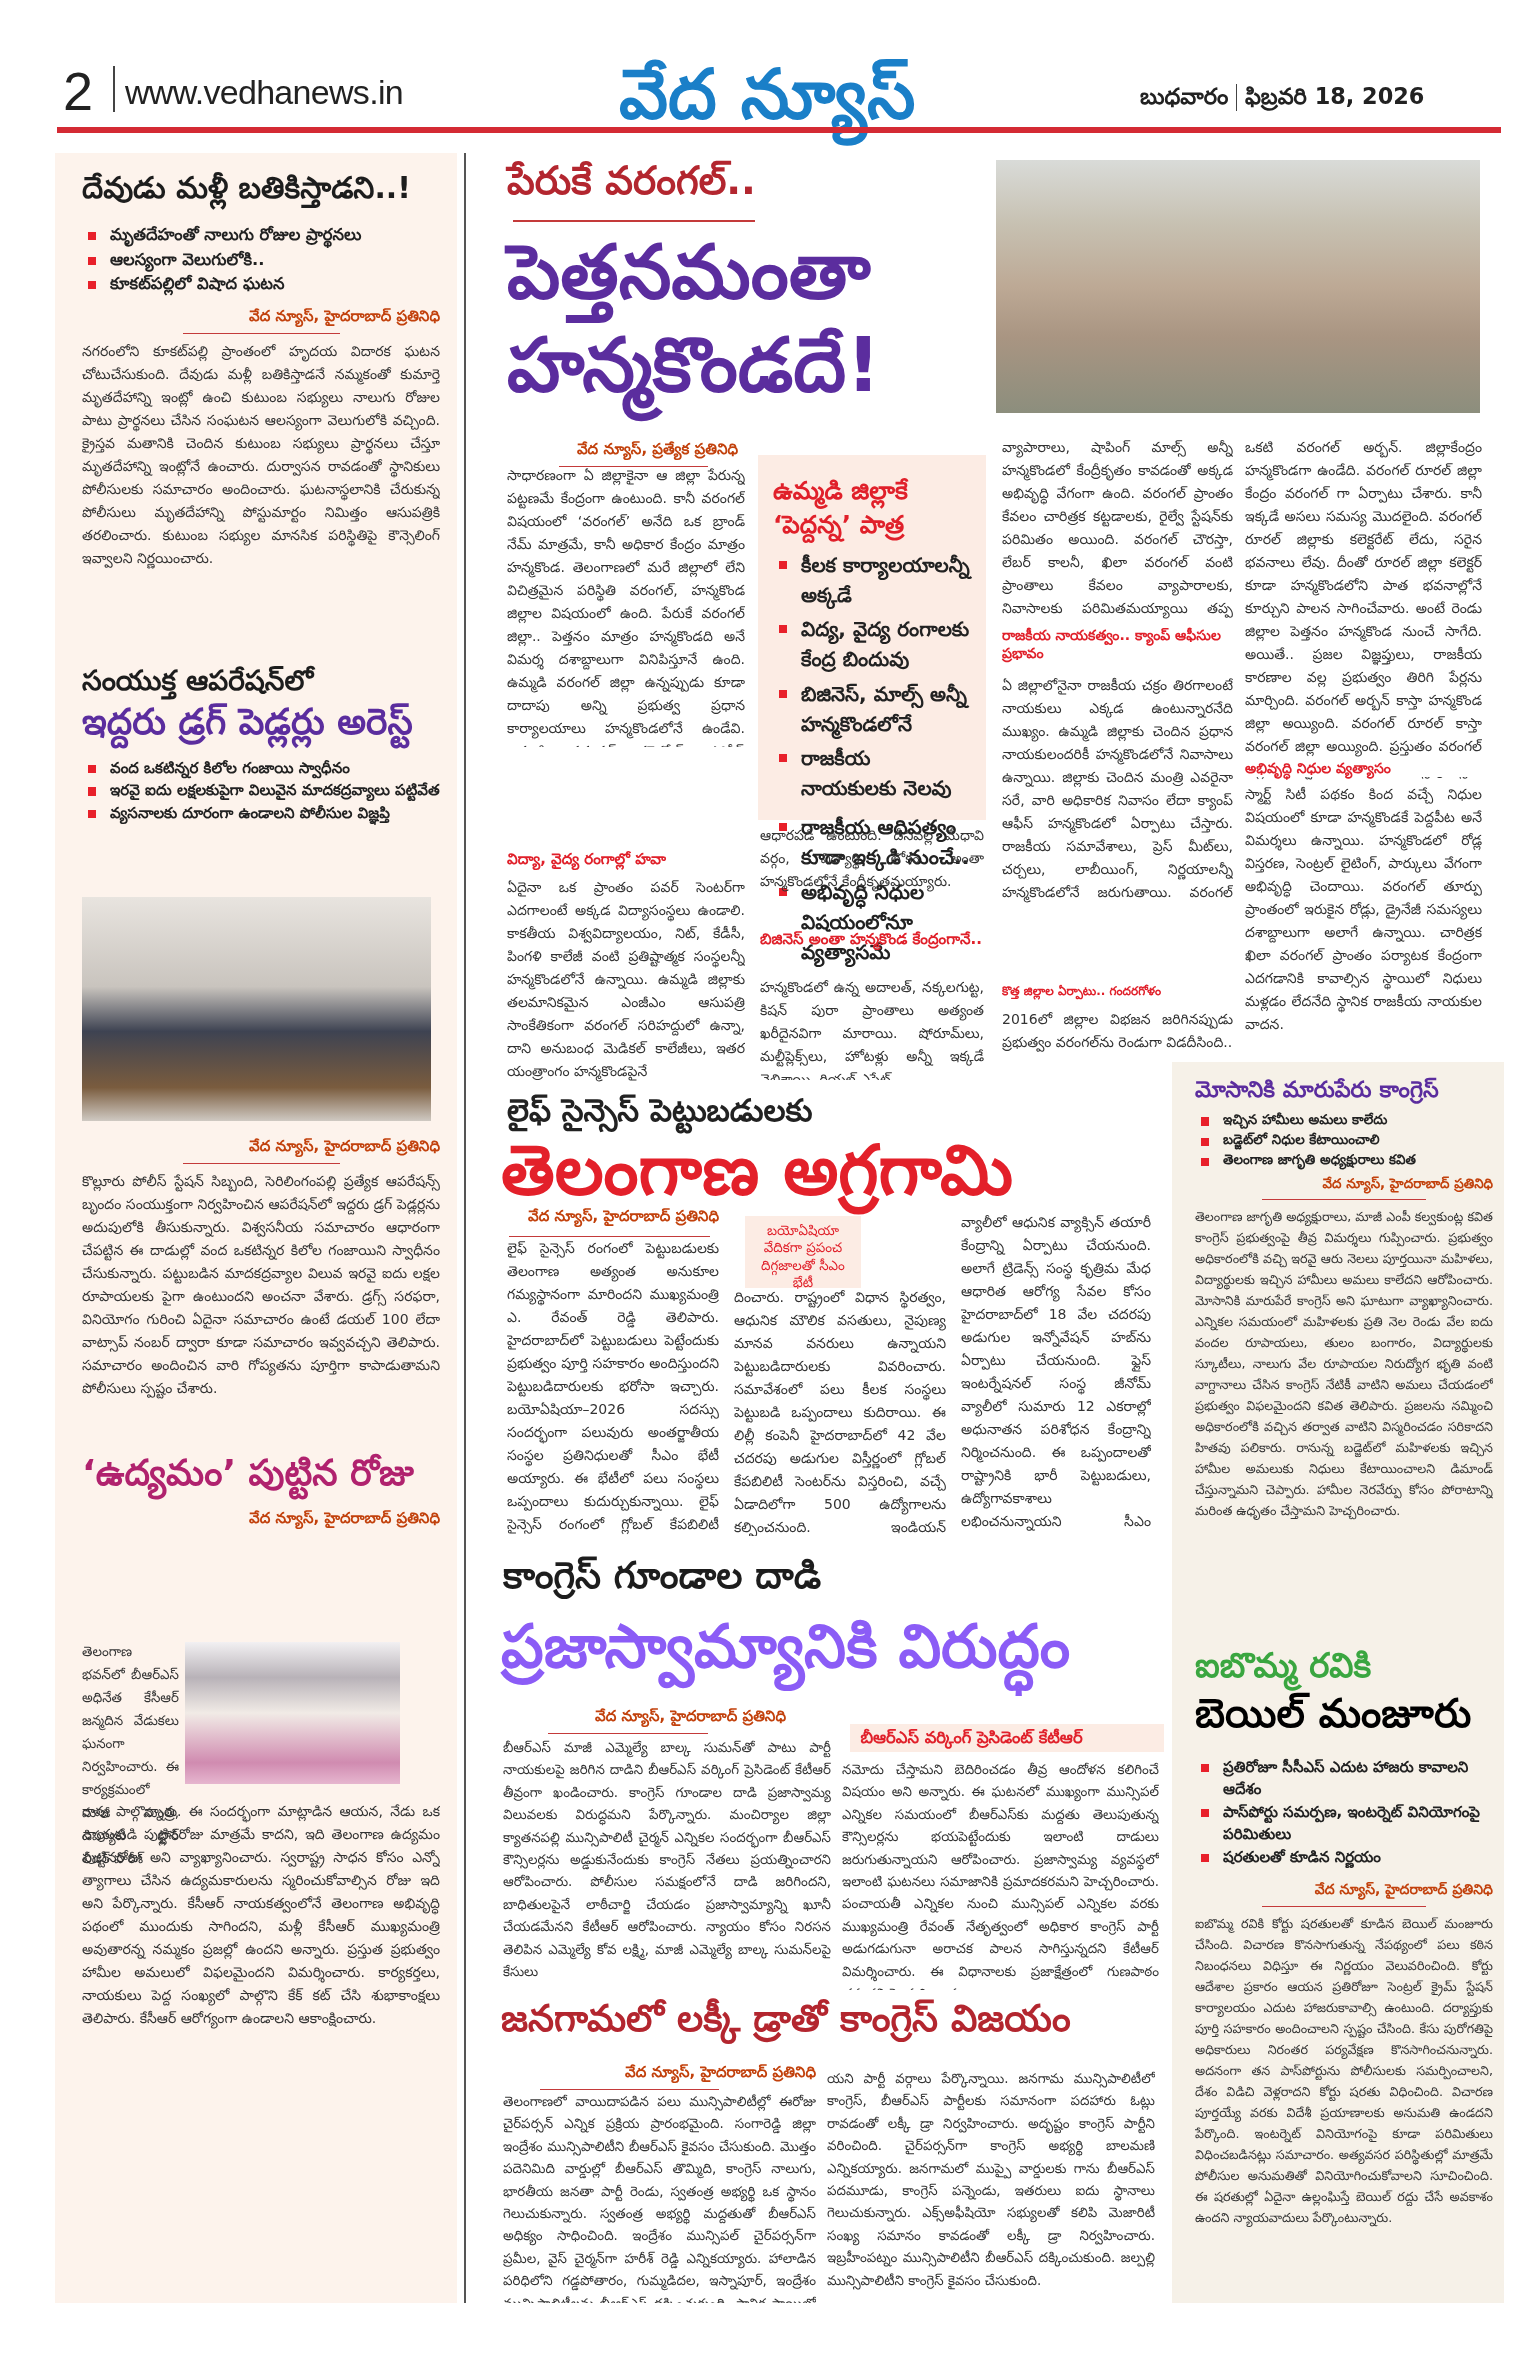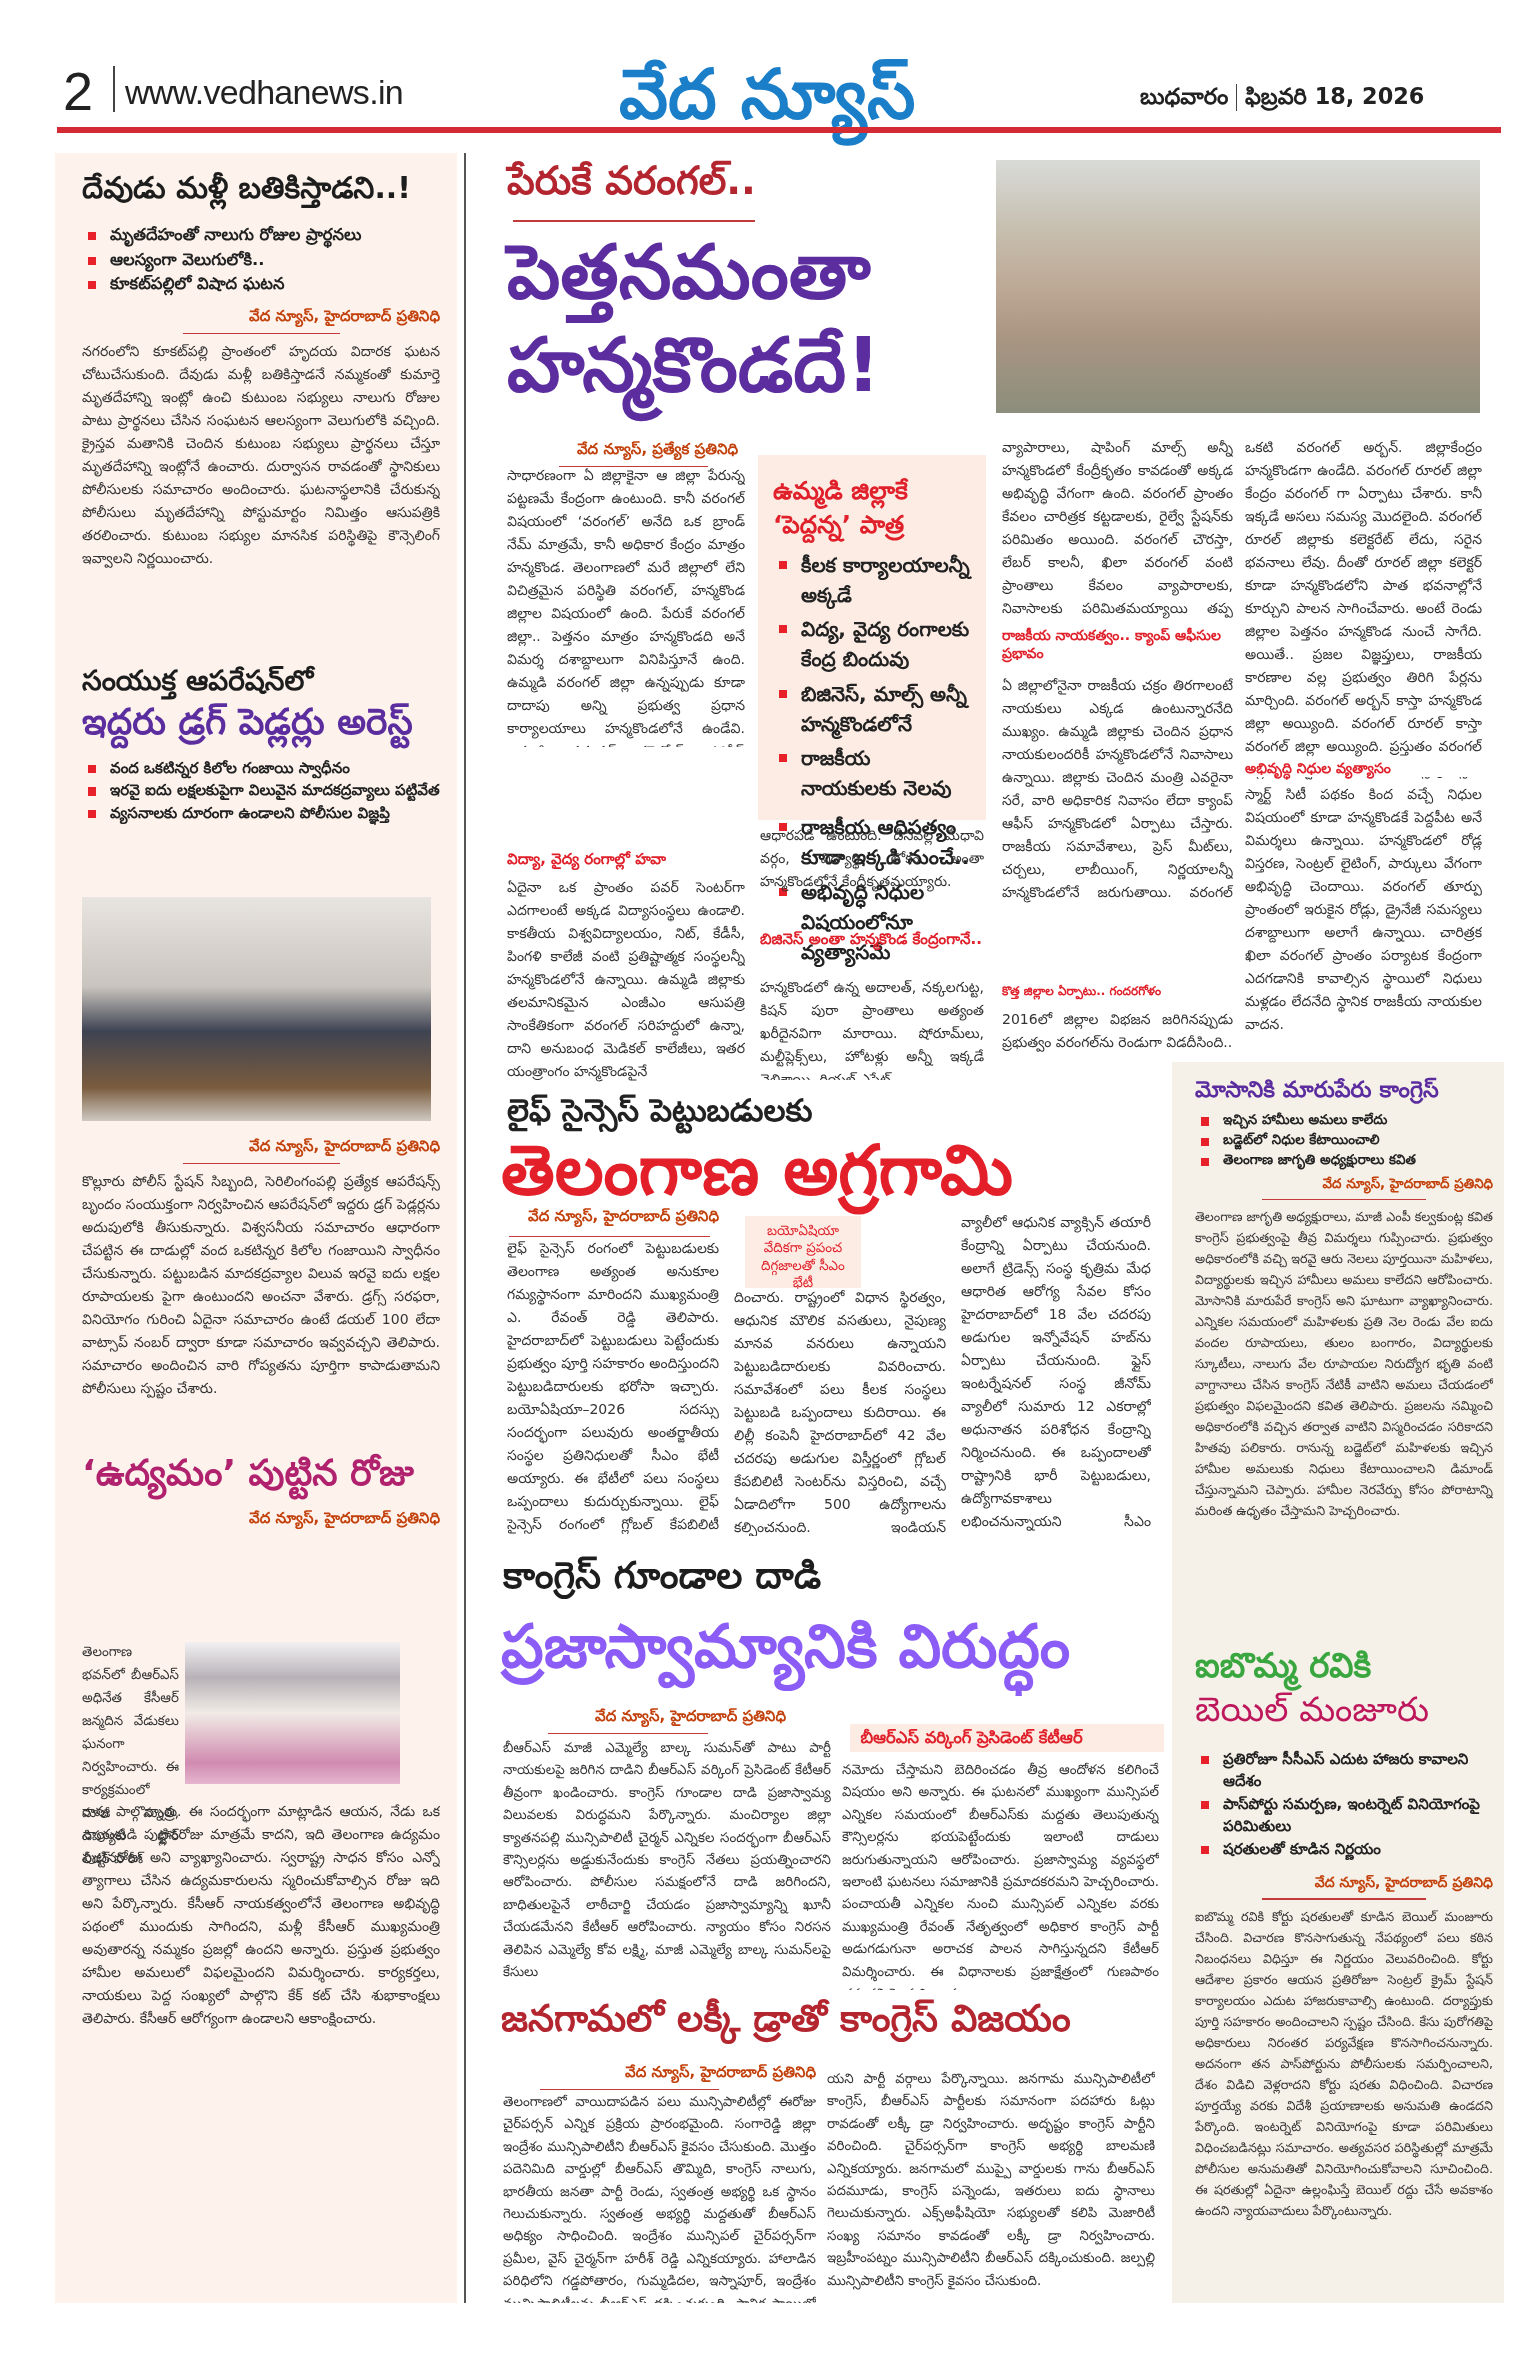--- a/index.html
+++ b/index.html
@@ -143,21 +143,21 @@
     <li>బడ్జెట్‌లో నిధుల కేటాయించాలి</li>
     <li>తెలంగాణ జాగృతి అధ్యక్షురాలు కవిత</li>
   </ul>
   <div class="byline" style="margin-top:6px;font-size:13.4px">వేద న్యూస్, హైదరాబాద్ ప్రతినిధి</div>
   <div class="byline-rule" style="width:164px"></div>
   <div class="body" style="font-size:12.7px;line-height:21px;height:425px;overflow:hidden">తెలంగాణ జాగృతి అధ్యక్షురాలు, మాజీ ఎంపీ కల్వకుంట్ల కవిత కాంగ్రెస్ ప్రభుత్వంపై తీవ్ర విమర్శలు గుప్పించారు. ప్రభుత్వం అధికారంలోకి వచ్చి ఇరవై ఆరు నెలలు పూర్తయినా మహిళలు, విద్యార్థులకు ఇచ్చిన హామీలు అమలు కాలేదని ఆరోపించారు. మోసానికి మారుపేరే కాంగ్రెస్ అని ఘాటుగా వ్యాఖ్యానించారు. ఎన్నికల సమయంలో మహిళలకు ప్రతి నెల రెండు వేల ఐదు వందల రూపాయలు, తులం బంగారం, విద్యార్థులకు స్కూటీలు, నాలుగు వేల రూపాయల నిరుద్యోగ భృతి వంటి వాగ్దానాలు చేసిన కాంగ్రెస్ నేటికీ వాటిని అమలు చేయడంలో ప్రభుత్వం విఫలమైందని కవిత తెలిపారు. ప్రజలను నమ్మించి అధికారంలోకి వచ్చిన తర్వాత వాటిని విస్మరించడం సరికాదని హితవు పలికారు. రానున్న బడ్జెట్‌లో మహిళలకు ఇచ్చిన హామీల అమలుకు నిధులు కేటాయించాలని డిమాండ్ చేస్తున్నామని చెప్పారు. హామీల నెరవేర్పు కోసం పోరాటాన్ని మరింత ఉధృతం చేస్తామని హెచ్చరించారు.</div>
 </div>
 
 <div class="abs" style="left:1195px;top:1643px;width:298px">
   <div style="font-size:34px;font-weight:bold;color:#3aa640;line-height:1.3">ఐబొమ్మ రవికి</div>
-  <div style="font-size:34px;font-weight:normal;color:#be185d;line-height:1.3">బెయిల్ మంజూరు</div>
+  <div style="font-size:40px;font-weight:bold;color:#000000;line-height:1.3">బెయిల్ మంజూరు</div>
   <ul class="bullets" style="font-size:15px;margin-top:16.4px;line-height:1.9">
     <li>ప్రతిరోజూ సీసీఎస్ ఎదుట హాజరు కావాలని ఆదేశం</li>
     <li>పాస్‌పోర్టు సమర్పణ, ఇంటర్నెట్ వినియోగంపై పరిమితులు</li>
     <li>షరతులతో కూడిన నిర్ణయం</li>
   </ul>
   <div class="byline" style="margin-top:13.4px;font-size:14px">వేద న్యూస్, హైదరాబాద్ ప్రతినిధి</div>
   <div class="byline-rule" style="width:164px"></div>
   <div class="body" style="font-size:12.7px;line-height:21px;height:395px;overflow:hidden">ఐబొమ్మ రవికి కోర్టు షరతులతో కూడిన బెయిల్ మంజూరు చేసింది. విచారణ కొనసాగుతున్న నేపథ్యంలో పలు కఠిన నిబంధనలు విధిస్తూ ఈ నిర్ణయం వెలువరించింది. కోర్టు ఆదేశాల ప్రకారం ఆయన ప్రతిరోజూ సెంట్రల్ క్రైమ్ స్టేషన్ కార్యాలయం ఎదుట హాజరుకావాల్సి ఉంటుంది. దర్యాప్తుకు పూర్తి సహకారం అందించాలని స్పష్టం చేసింది. కేసు పురోగతిపై అధికారులు నిరంతర పర్యవేక్షణ కొనసాగించనున్నారు. అదనంగా తన పాస్‌పోర్టును పోలీసులకు సమర్పించాలని, దేశం విడిచి వెళ్లరాదని కోర్టు షరతు విధించింది. విచారణ పూర్తయ్యే వరకు విదేశీ ప్రయాణాలకు అనుమతి ఉండదని పేర్కొంది. ఇంటర్నెట్ వినియోగంపై కూడా పరిమితులు విధించబడినట్లు సమాచారం. అత్యవసర పరిస్థితుల్లో మాత్రమే పోలీసుల అనుమతితో వినియోగించుకోవాలని సూచించింది. ఈ షరతుల్లో ఏదైనా ఉల్లంఘిస్తే బెయిల్ రద్దు చేసే అవకాశం ఉందని న్యాయవాదులు పేర్కొంటున్నారు.</div>
 </div>
 

